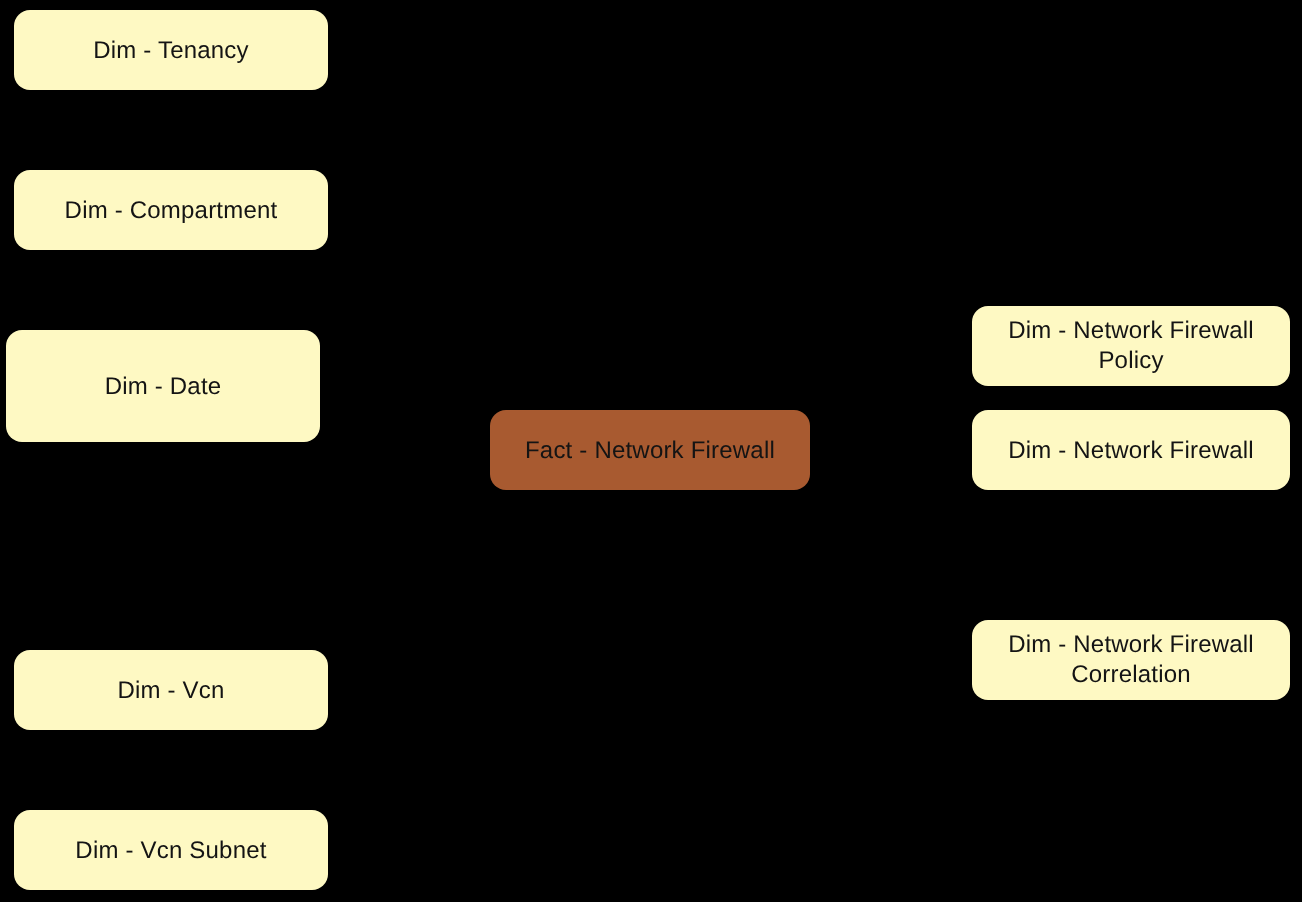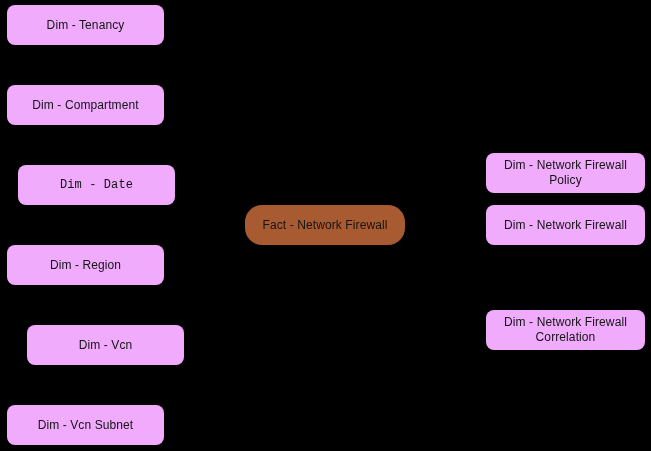--- a/index.html
+++ b/index.html
@@ -28,53 +28,49 @@
     border-radius: 8px;
     color: #141414;
     font-size: 12px;
     line-height: 15px;
     font-family: "Liberation Sans", sans-serif;
     padding: 2px 6px;
     letter-spacing: 0.1px;
     user-select: none;
   }
   .node.dim {
-    background: #f0abfc;
+    background: #fef9c3;
   }
   .node.fact {
     background: #a85a30;
-    border-radius: 17px;
   }
   .node-label {
     display: block;
     width: 100%;
   }
 </style>
 </head>
 <body>
 
 <div id="canvas">
 
   <div class="node dim" style="left:7px; top:5px; width:157px; height:40px;">
     <span class="node-label">Dim - Tenancy</span>
   </div>
 
   <div class="node dim" style="left:7px; top:85px; width:157px; height:40px;justify-content:center;">
     <span class="node-label">Dim - Compartment</span>
   </div>
 
-  <div class="node dim" style="left:18px; top:165px; width:157px; height:40px;font-family:Liberation Mono, monospace;">
+  <div class="node dim" style="left:3px; top:165px; width:157px; height:56px;">
     <span class="node-label">Dim - Date</span>
   </div>
 
-  <div class="node dim" style="left:7px; top:245px; width:157px; height:40px;">
-    <span class="node-label">Dim - Region</span>
-  </div>
 
-  <div class="node dim" style="left:7px; top:325px; width:157px; height:40px;margin-left:20px;">
+  <div class="node dim" style="left:7px; top:325px; width:157px; height:40px;">
     <span class="node-label">Dim - Vcn</span>
   </div>
 
   <div class="node dim" style="left:7px; top:405px; width:157px; height:40px;align-items:center;">
     <span class="node-label">Dim - Vcn Subnet</span>
   </div>
 
   <div class="node fact" style="left:245px; top:205px; width:160px; height:40px;">
     <span class="node-label">Fact - Network Firewall</span>
   </div>

